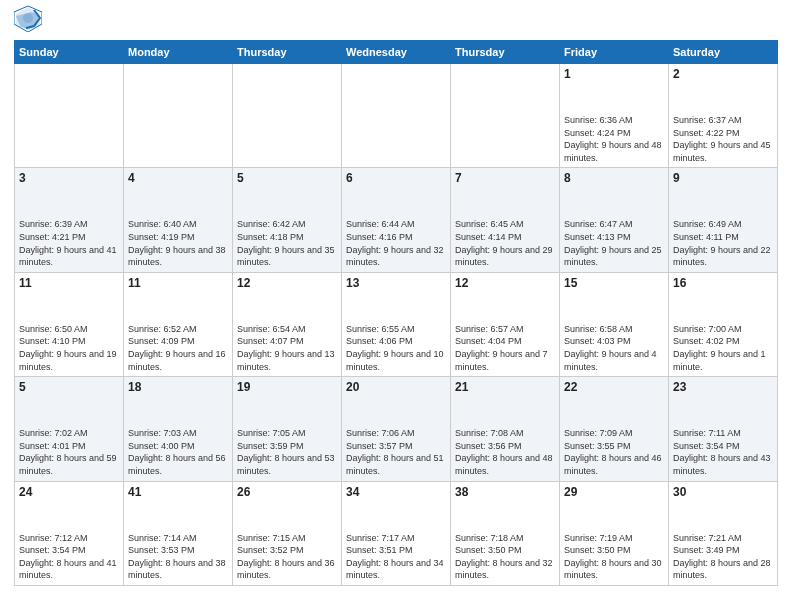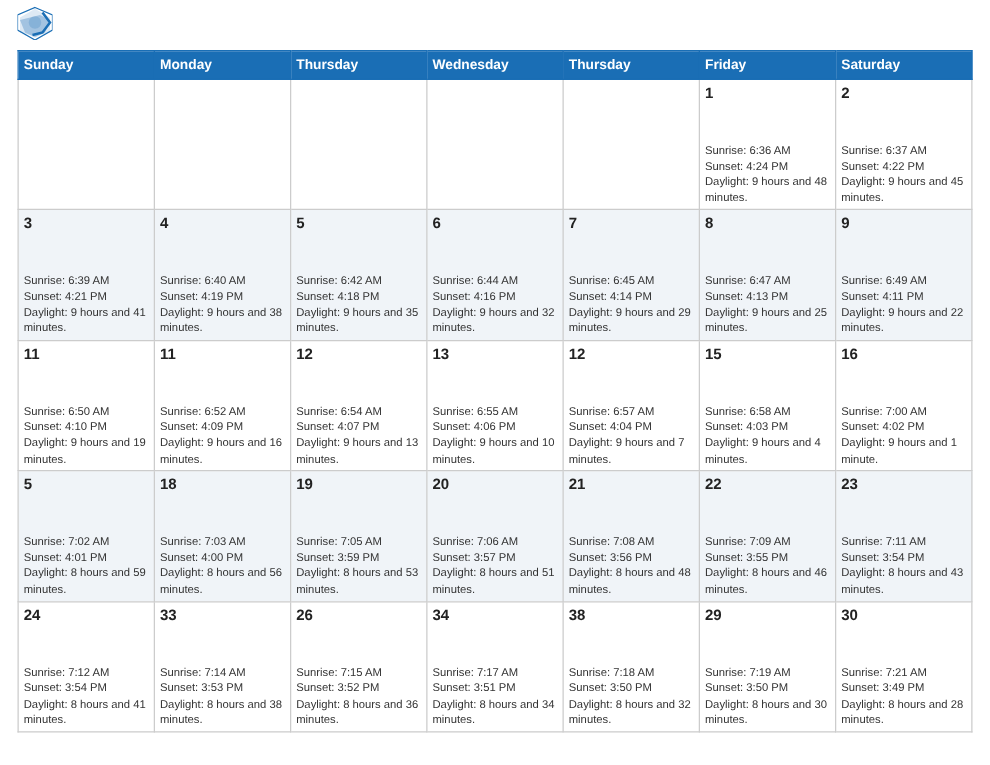--- a/index.html
+++ b/index.html
@@ -317,21 +317,21 @@
         </tr>
         <tr>
           <td>
             <span class="day-number">24</span>
             <div class="day-info">Sunrise: 7:12 AM
 Sunset: 3:54 PM
 Daylight: 8 hours
 and 41 minutes.</div>
           </td>
           <td>
-            <span class="day-number">33</span>
+            <span class="day-number">41</span>
             <div class="day-info">Sunrise: 7:14 AM
 Sunset: 3:53 PM
 Daylight: 8 hours
 and 38 minutes.</div>
           </td>
           <td>
             <span class="day-number">26</span>
             <div class="day-info">Sunrise: 7:15 AM
 Sunset: 3:52 PM
 Daylight: 8 hours

